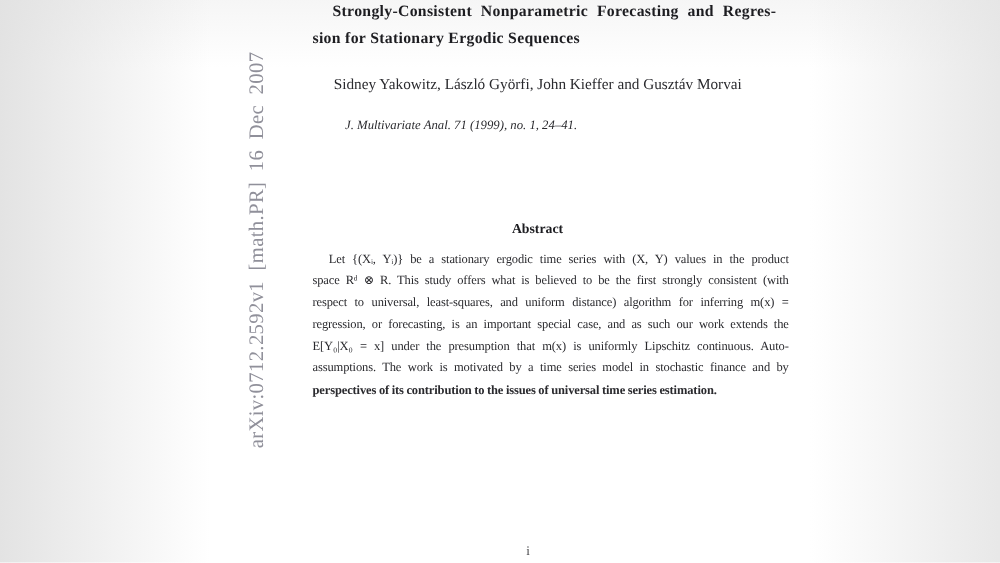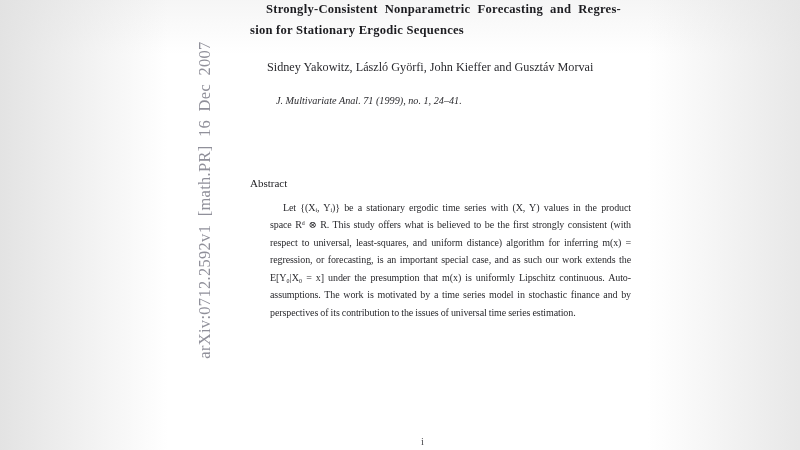--- a/index.html
+++ b/index.html
@@ -48,36 +48,37 @@
 
   .journal {
     left: 276px; top: 95px;
     font-size: 10.2px;
     color: #2a2a2e;
     font-style: italic;
   }
 
   .abstract-heading {
     left: 250px; top: 177px; width: 360px;
-    font-weight: normal;
+    text-align: center;
+    font-weight: bold;
     font-size: 11px;
     color: #1d1d21;
   }
 
   .abstract {
     left: 250px; top: 199px; width: 381px;
     font-size: 10px;
     line-height: 17.45px;
     letter-spacing: -0.1px;
     word-spacing: -0.3px;
     color: #2a2a2e;
   }
-  .abstract .line { text-align: justify; text-align-last: justify; margin-left: 20px; }
+  .abstract .line { text-align: justify; text-align-last: justify; }
   .abstract .line.first { text-indent: 13px; }
-  .abstract .line.last { text-align-last: left; }
+  .abstract .line.last { text-align-last: left; font-weight: bold; }
 
   .page-number {
     left: 421px; top: 436px;
     font-size: 10.5px;
     color: #4a4a4e;
   }
 </style>
 </head>
 <body>
 

